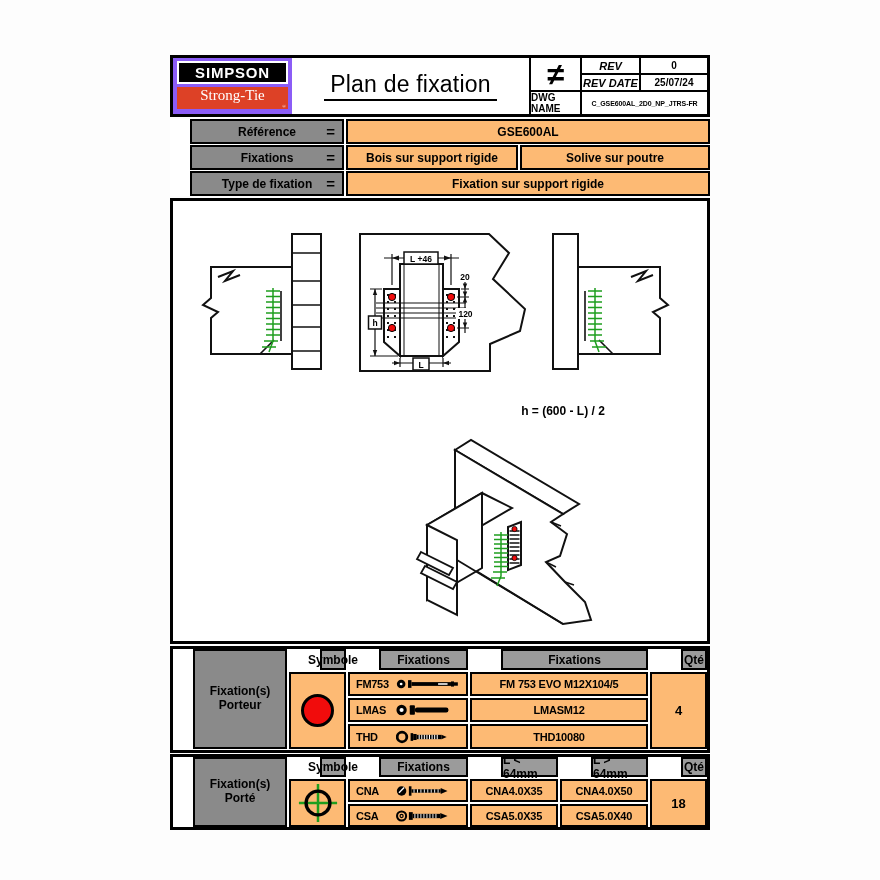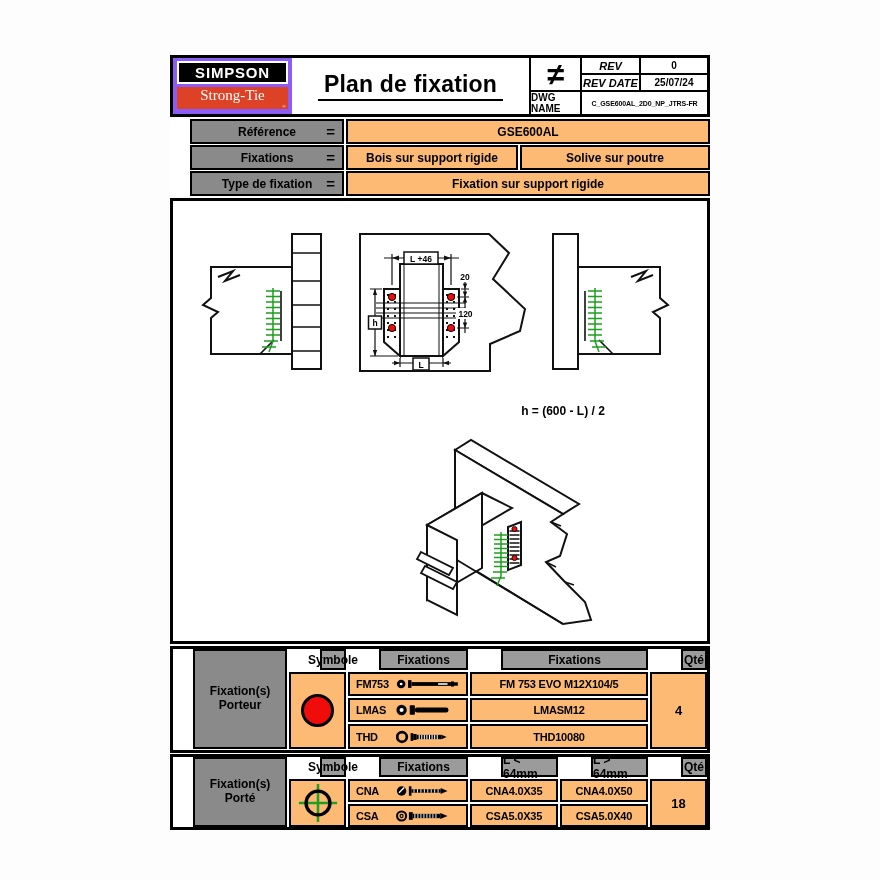--- a/index.html
+++ b/index.html
@@ -12,21 +12,21 @@
 
   
   .header{top:0;height:62px;border:3px solid #000;display:flex;align-items:stretch;}
   .logo{width:119px;background:#8b5cf6;display:flex;flex-direction:column;padding:3px 4px;box-sizing:border-box;}
   .logo .simpson{border:2px solid #fff;background:#000;color:#fff;font-weight:bold;font-size:15px;
     letter-spacing:.8px;text-align:center;padding:1px 0;}
   .logo .strongtie{background:#dd4126;color:#fff;font-family:"Liberation Serif",serif;font-weight:normal;
     font-size:15px;text-align:center;margin-top:3px;padding:0 0 5px;position:relative;}
   .logo .reg{position:absolute;right:2px;bottom:0;font-size:5px;}
   .titlewrap{flex:1;display:flex;align-items:center;justify-content:center;}
-  .title{font-size:23px;font-weight:bold;letter-spacing:.2px;border-bottom:2.5px solid #000;padding:0 6px 1px;}
+  .title{font-size:23px;font-weight:normal;letter-spacing:.2px;border-bottom:2.5px solid #000;padding:0 6px 1px;}
   .revblock{width:176px;background:#000;display:grid;grid-template-columns:49px 57px 1fr;
     grid-template-rows:1fr 1fr 1fr;gap:2px;border-left:2px solid #000;}
   .revblock>div{background:#fff;display:flex;align-items:center;justify-content:center;font-weight:bold;}
   .neq{grid-row:1/3;font-size:31px;font-weight:bold;line-height:1;}
   .revlab{font-size:11px;font-style:italic;}
   .revval{font-size:10px;}
   .dwglab{font-size:10px;}
   .dwgval{grid-column:2/4;font-size:7px;letter-spacing:-0.1px;}
 
   

